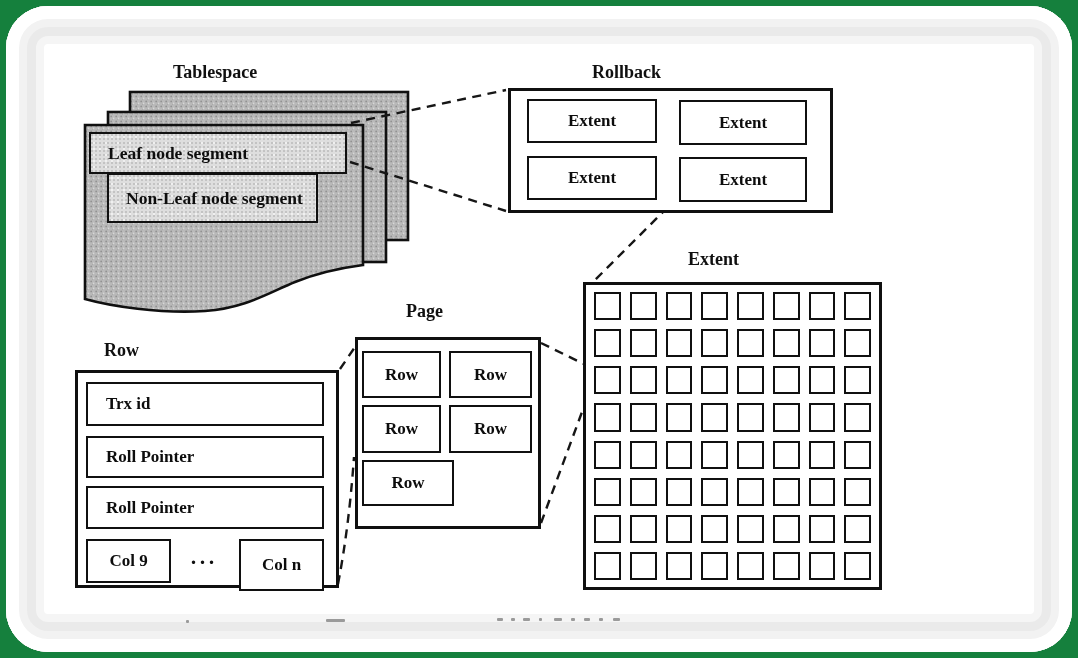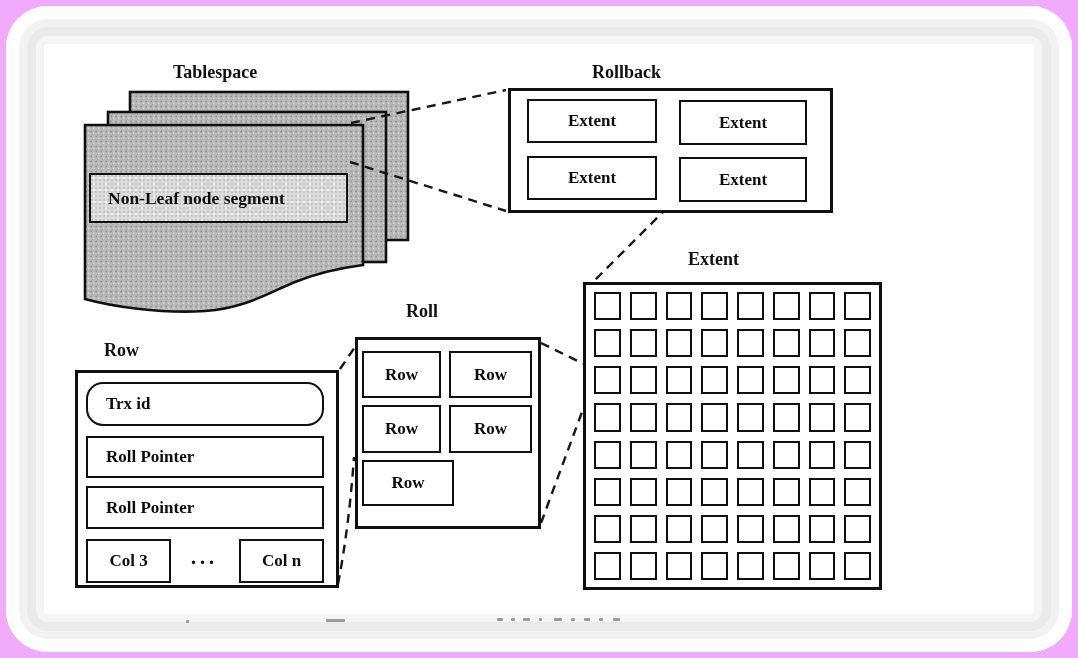--- a/index.html
+++ b/index.html
@@ -1,16 +1,16 @@
 <!DOCTYPE html>
 <html><head>
 <meta charset="utf-8">
 <style>
   html,body{margin:0;padding:0;background:#000;}
-  #canvas{position:relative;width:1078px;height:658px;background:#f0abfc;overflow:hidden;
+  #canvas{position:relative;width:1078px;height:658px;background:#15803d;overflow:hidden;
           font-family:"Liberation Serif","DejaVu Serif",serif;}
   
   #card{position:absolute;inset:6px;background:#fff;border-radius:42px;
         box-shadow: inset 0 0 0 13px #ffffff,
                     inset 0 0 0 21px #f2f2f2,
                     inset 0 0 0 30px #eaeaea,
                     inset 0 0 0 38px #f5f5f5;}
   #diagram{position:absolute;inset:0;z-index:3;}
   svg.layer{position:absolute;left:0;top:0;z-index:2;pointer-events:none;}
 
@@ -69,21 +69,22 @@
       <line x1="541" y1="343" x2="584" y2="364"></line>
       <line x1="541" y1="523" x2="582" y2="412"></line>
       <line x1="340" y1="369" x2="355" y2="347"></line>
       <path d="M338,584 Q349,527 354,457"></path>
     </g>
   </svg>
 
   <div id="diagram">
 
     <div class="lbl" style="left:173px;top:62px;">Tablespace</div>
-    <div class="bar" style="left:89px;top:173px;width:259px;height:50px;">Non-Leaf node segment</div>
+    <div class="bar" style="left:89px;top:132px;width:258px;height:42px;">Leaf node segment</div>
+    <div class="bar" style="left:107px;top:173px;width:211px;height:50px;">Non-Leaf node segment</div>
 
     <div class="lbl" style="left:592px;top:62px;">Rollback</div>
     <div class="box" style="left:508px;top:88px;width:325px;height:125px;">
       <div class="cell" style="left:16px;top:8px;width:130px;height:44px;">Extent</div>
       <div class="cell" style="left:168px;top:9px;width:128px;height:45px;">Extent</div>
       <div class="cell" style="left:16px;top:65px;width:130px;height:44px;">Extent</div>
       <div class="cell" style="left:168px;top:66px;width:128px;height:45px;">Extent</div>
     </div>
 
     <div class="lbl" style="left:688px;top:249px;">Extent</div>
@@ -149,37 +150,37 @@
           <div class="page-square"></div>
           <div class="page-square"></div>
           <div class="page-square"></div>
           <div class="page-square"></div>
           <div class="page-square"></div>
           <div class="page-square"></div>
           <div class="page-square"></div>
         </div>
     </div>
 
-    <div class="lbl" style="left:406px;top:301px;">Roll</div>
+    <div class="lbl" style="left:406px;top:301px;">Page</div>
     <div class="box" style="left:355px;top:337px;width:186px;height:192px;">
       <div class="cell" style="left:4px;top:11px;width:79px;height:47px;">Row</div>
       <div class="cell" style="left:91px;top:11px;width:83px;height:47px;">Row</div>
       <div class="cell" style="left:4px;top:65px;width:79px;height:48px;">Row</div>
       <div class="cell" style="left:91px;top:65px;width:83px;height:48px;">Row</div>
       <div class="cell" style="left:4px;top:120px;width:92px;height:46px;">Row</div>
     </div>
 
     <div class="lbl" style="left:104px;top:340px;">Row</div>
     <div class="box" style="left:75px;top:370px;width:264px;height:218px;">
-      <div class="cell pad-left" style="left:8px;top:9px;width:238px;height:44px;border-radius:17px;">Trx id</div>
+      <div class="cell pad-left" style="left:8px;top:9px;width:238px;height:44px;">Trx id</div>
       <div class="cell pad-left" style="left:8px;top:63px;width:238px;height:42px;">Roll Pointer</div>
       <div class="cell pad-left" style="left:8px;top:113px;width:238px;height:43px;">Roll Pointer</div>
-      <div class="cell" style="left:8px;top:166px;width:85px;height:44px;">Col 3</div>
+      <div class="cell" style="left:8px;top:166px;width:85px;height:44px;">Col 9</div>
       <div class="dots" style="left:112px;top:177px;">···</div>
-      <div class="cell" style="left:161px;top:166px;width:85px;height:44px;">Col n</div>
+      <div class="cell" style="left:161px;top:166px;width:85px;height:52px;">Col n</div>
     </div>
   </div>
 
   <div class="frag" style="left:186px;top:620px;width:3px;"></div>
   <div class="frag" style="left:326px;top:619px;width:19px;"></div>
   <div class="frag" style="left:497px;top:618px;width:6px;"></div>
   <div class="frag" style="left:511px;top:618px;width:4px;"></div>
   <div class="frag" style="left:523px;top:618px;width:7px;"></div>
   <div class="frag" style="left:539px;top:618px;width:3px;"></div>
   <div class="frag" style="left:554px;top:618px;width:8px;"></div>

